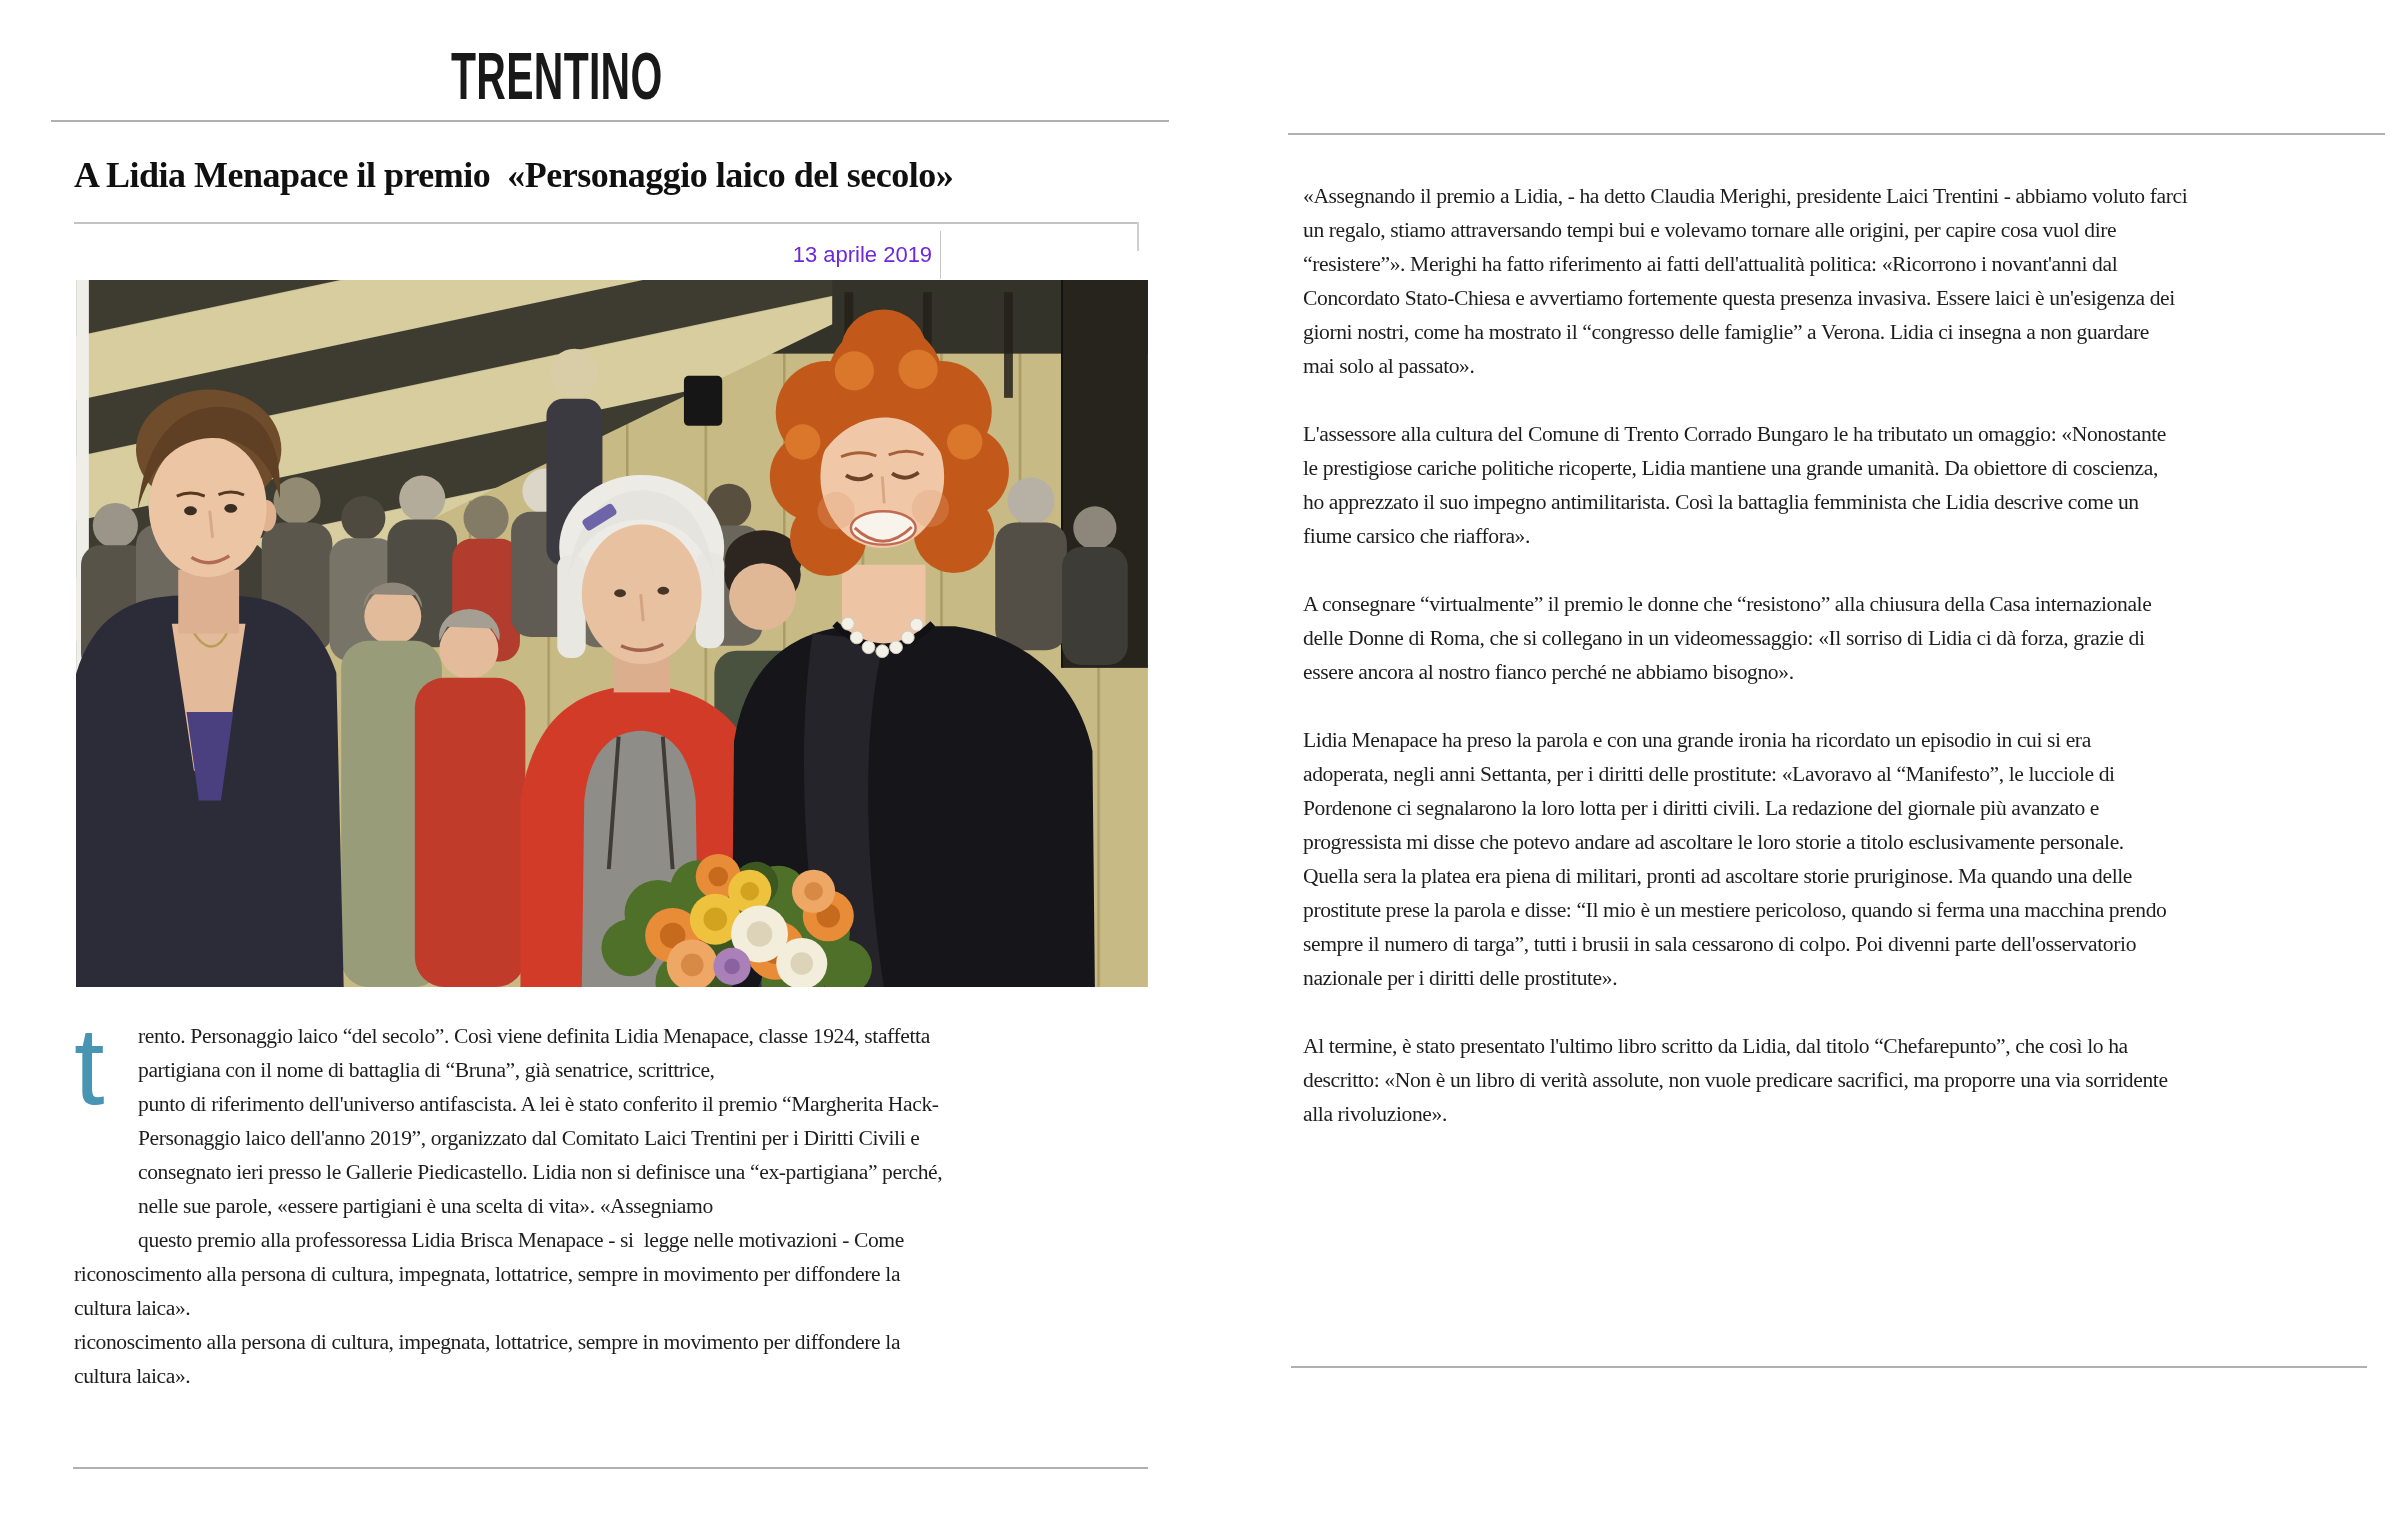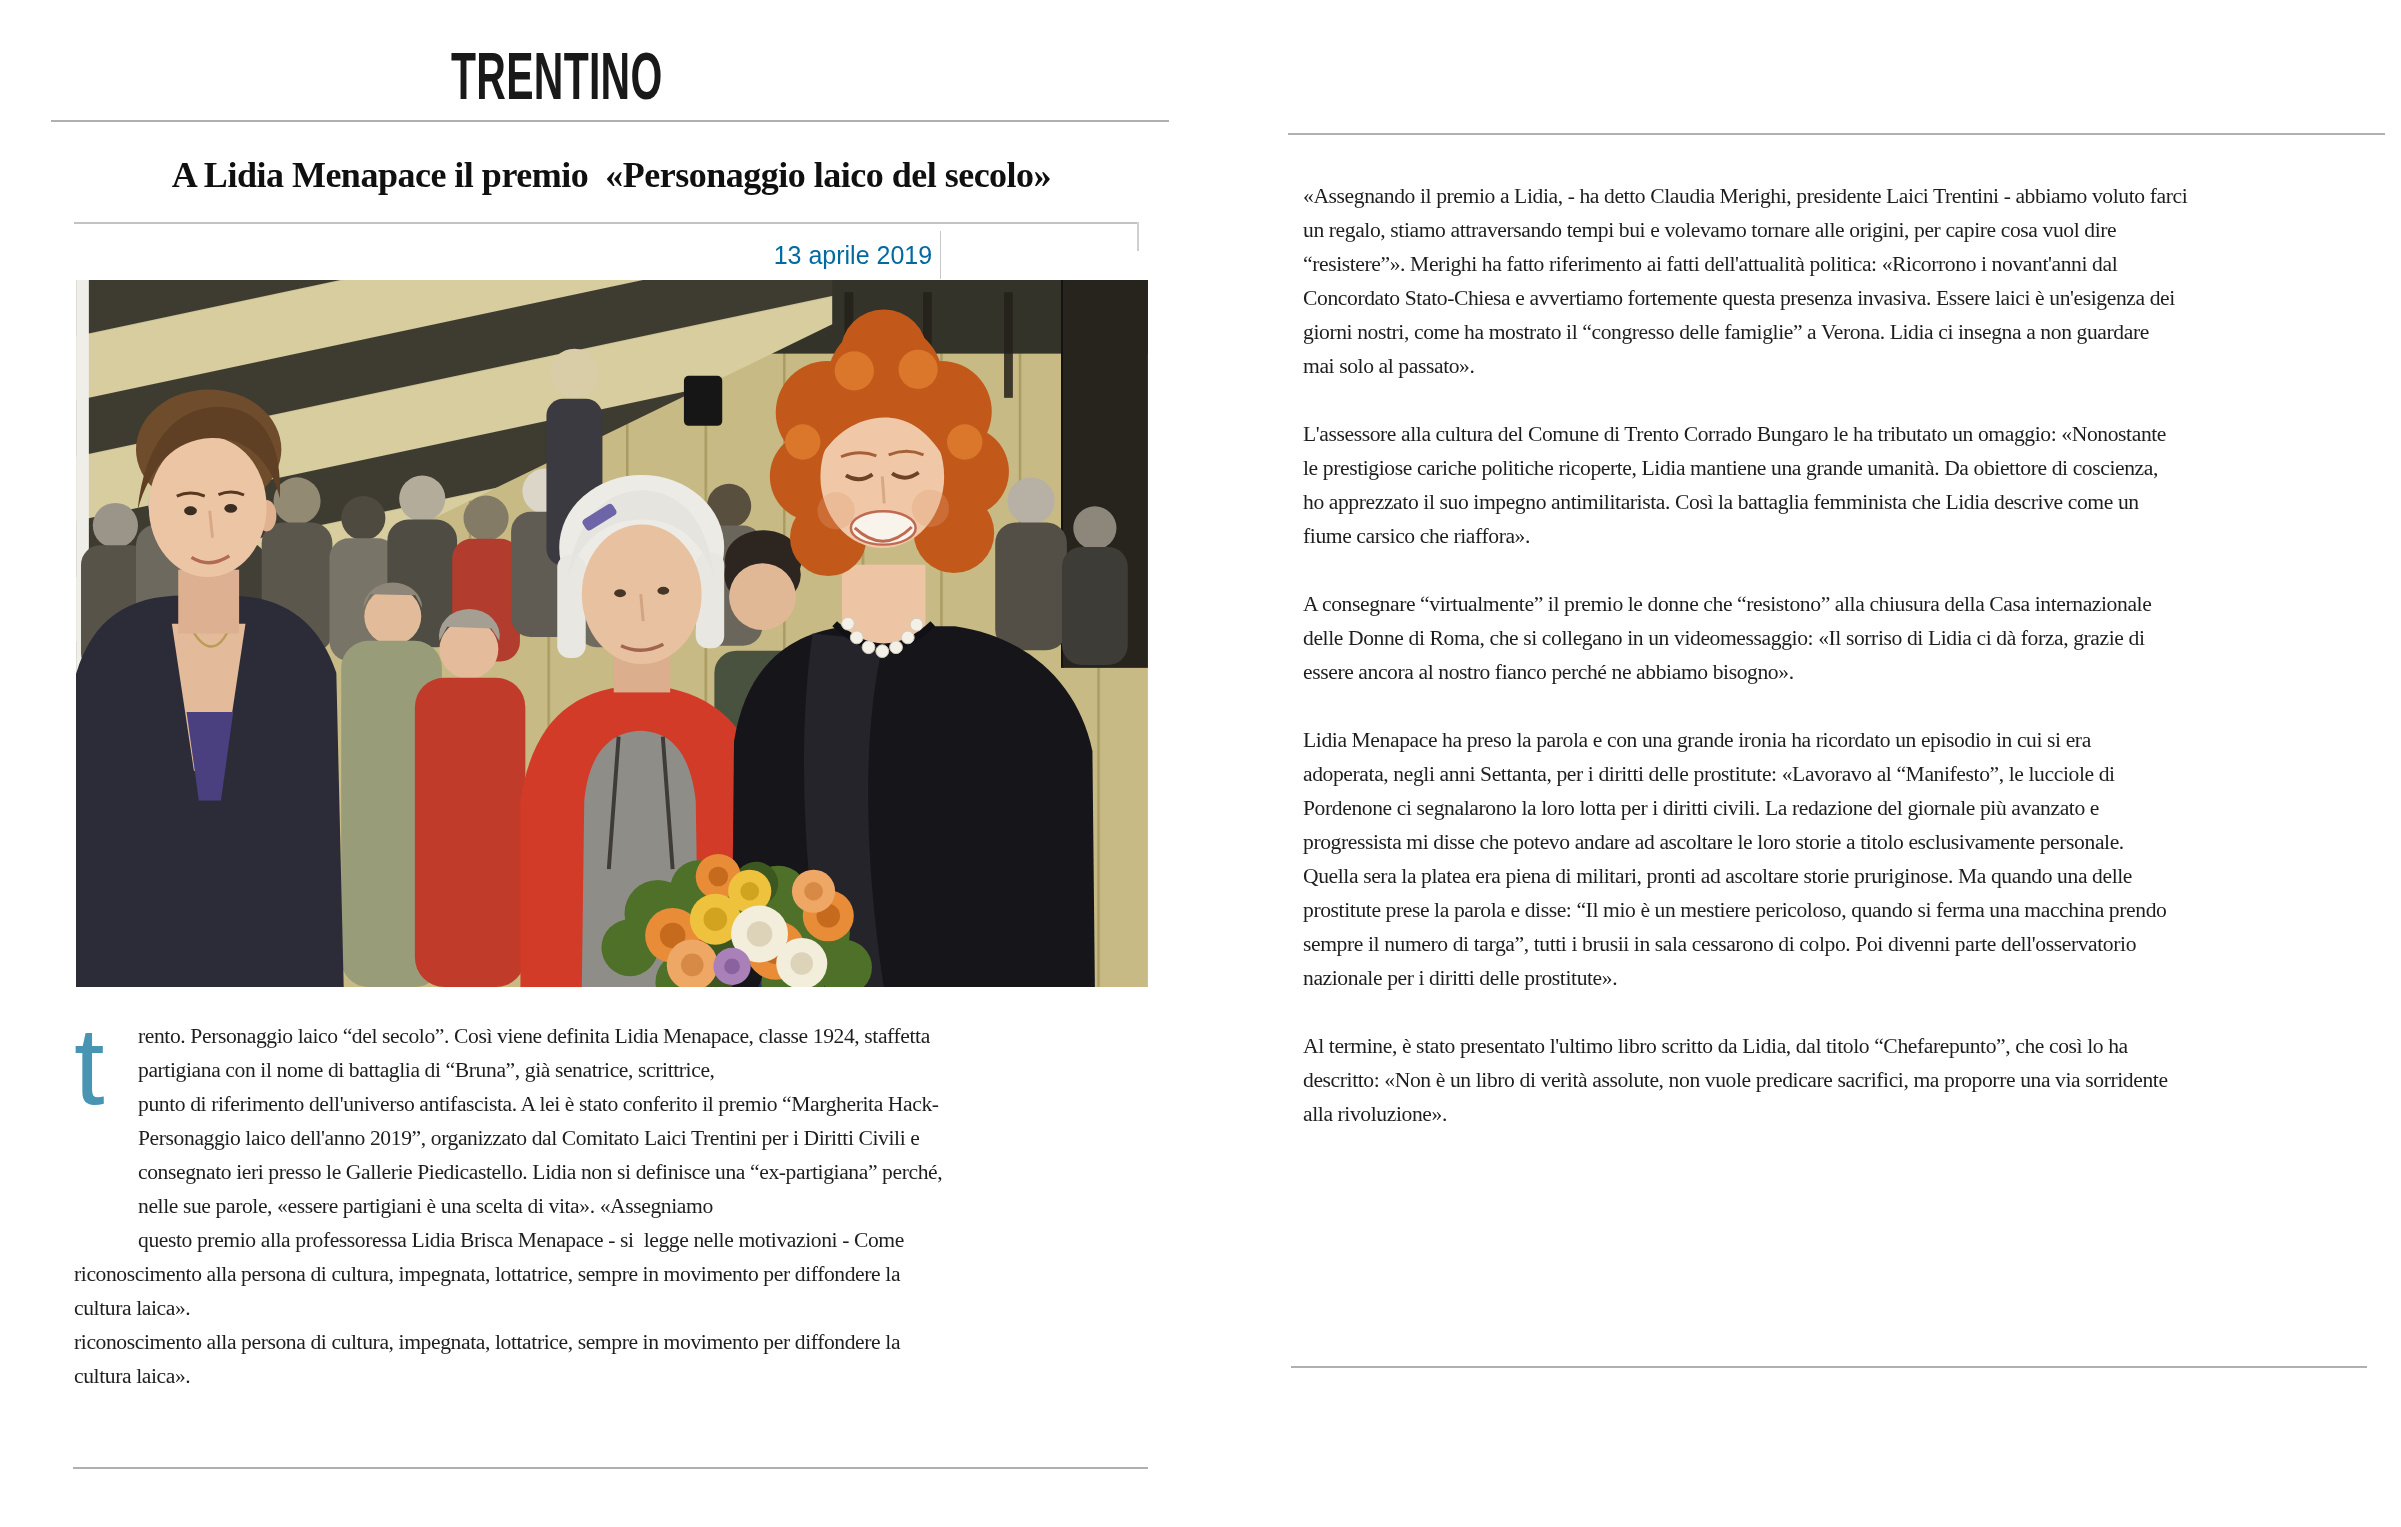--- a/index.html
+++ b/index.html
@@ -7,27 +7,27 @@
        font-family:"Liberation Serif",serif;color:#1f1f1f;}
   .abs{position:absolute;}
   
   .masthead{left:451px;top:43px;font-family:"Liberation Sans",sans-serif;
     font-weight:700;font-size:66px;line-height:66px;color:#191919;
     transform:scaleX(0.62);transform-origin:left top;letter-spacing:0.5px;white-space:nowrap;}
   .rule{background:#b0b0b0;height:2px;}
   .rule-soft{background:#c3c3c3;height:2px;}
   
   .headline{left:74px;top:148px;width:1075px;font-size:36px;font-weight:700;
-    color:#101010;letter-spacing:-0.5px;line-height:54px;white-space:nowrap;text-align:center;}
+    color:#101010;letter-spacing:-0.5px;line-height:54px;white-space:nowrap;}
   .headline-tick{left:1137px;top:222px;width:1.5px;height:28.5px;background:#cfcfcf;}
   
   .dateline{left:74px;top:231px;width:867px;height:48px;display:flex;
     align-items:center;justify-content:flex-end;border-right:1.5px solid #c9c9c9;
     padding-right:7.9px;box-sizing:border-box;}
-  .dateline span{font-family:"Liberation Sans",sans-serif;font-size:25px;color:#0369a1;}
+  .dateline span{font-family:"Liberation Sans",sans-serif;font-size:22px;color:#6d28d9;}
   
   .photo{left:76px;top:280px;width:1072px;height:707px;}
   .photo svg{display:block;}
   
   .bodycol{font-size:21.6px;line-height:34px;letter-spacing:-0.4px;color:#1e1e1e;}
   .bodycol p{margin:0 0 34px 4px;}
   .bodycol p:last-child{margin-bottom:0;}
   .leftbody{left:74px;top:1019px;width:1075px;}
   .leftbody p{margin:0;}
   .dropcap-float{float:left;width:64px;height:206px;}

